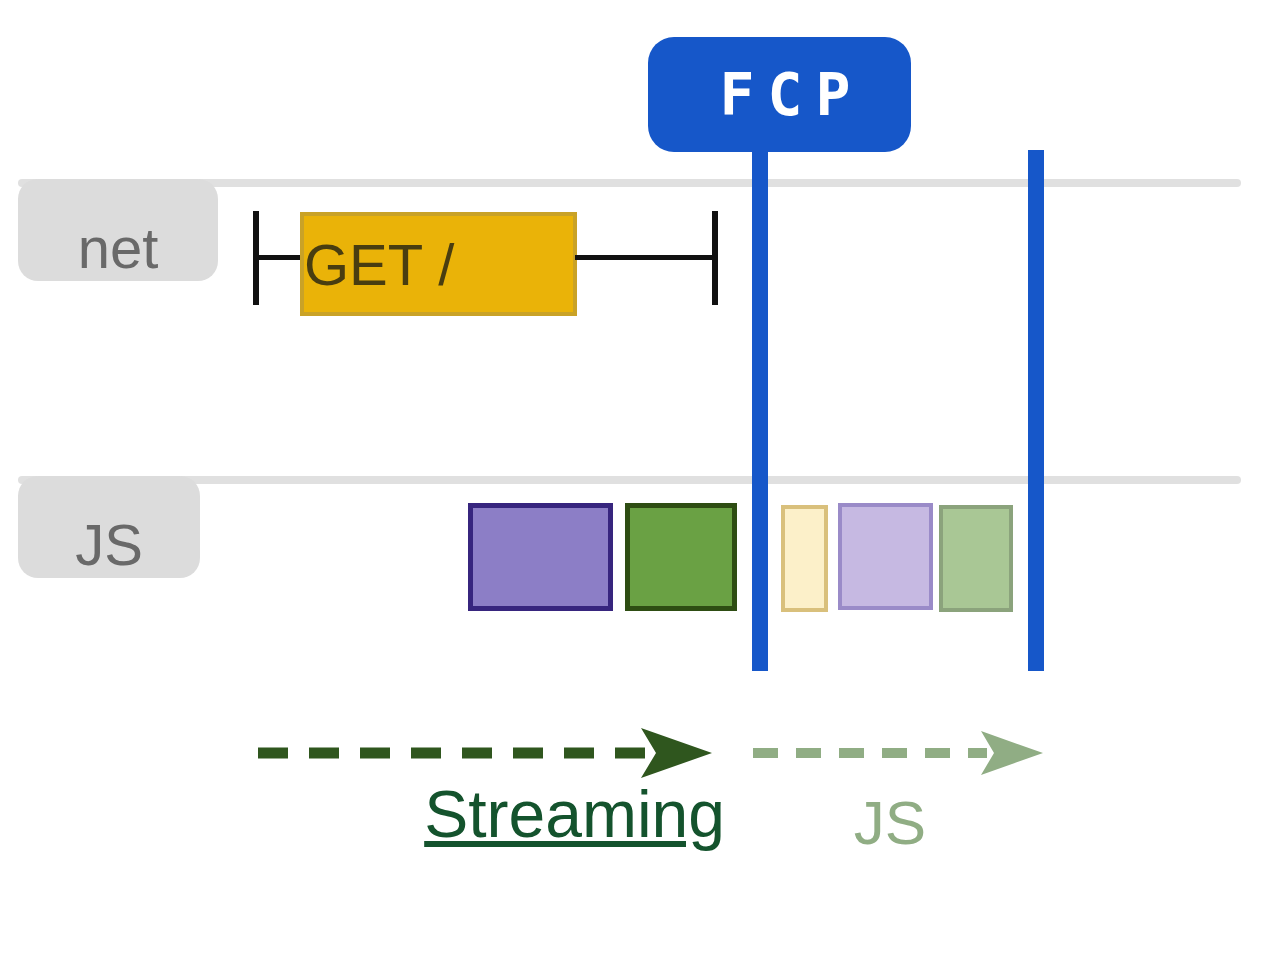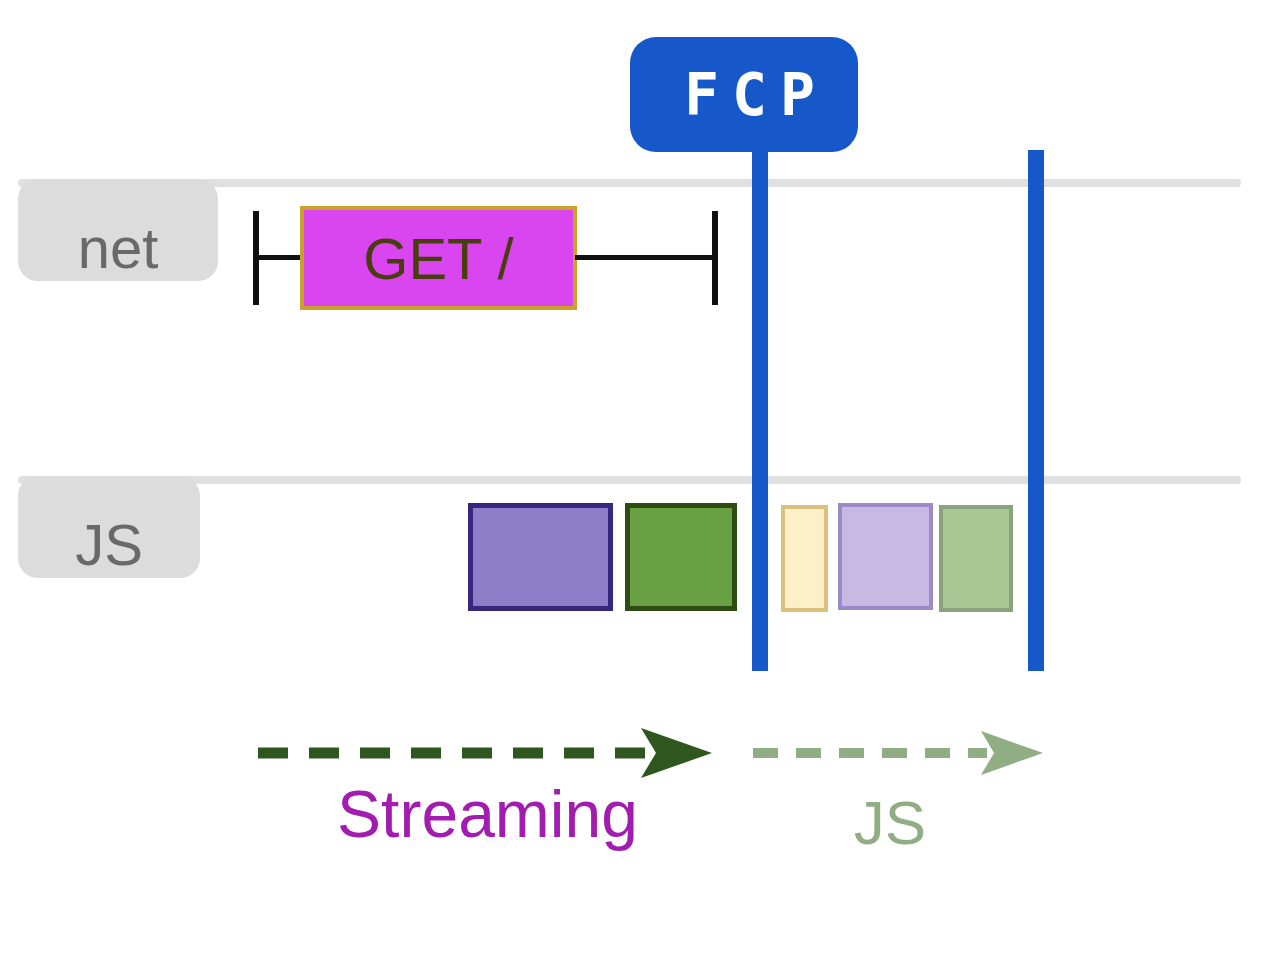--- a/index.html
+++ b/index.html
@@ -34,21 +34,21 @@
   .badge{
     position:absolute;top:37px;height:115px;
     background:#1657C9;border-radius:26px;
     color:#ffffff;
     font-family:"DejaVu Sans Mono",monospace;
     font-weight:bold;font-size:58px;letter-spacing:13px;
     display:flex;align-items:center;justify-content:center;
     padding-left:13px;box-sizing:border-box;
     z-index:5;
   }
-  .badge.fcp{left:630px;width:228px;padding-left:24px;}
+  .badge.fcp{left:648px;width:263px;padding-left:24px;}
   .badge.tti{left:917px;width:258px;}
 
   
   .stick{
     position:absolute;top:150px;width:16px;height:521px;
     background:#1657C9;z-index:4;
   }
   .stick.fcp{left:752px;}
   .stick.tti{left:1028px;}
 
@@ -58,42 +58,42 @@
     background:#111111;z-index:3;
   }
   .tick.left{left:253px;}
   .tick.right{left:712px;}
   .whisker{
     position:absolute;top:255px;height:5px;background:#111111;z-index:3;
   }
   .whisker.left{left:256px;width:46px;}
   .whisker.right{left:575px;width:140px;}
   .request-box{
-    position:absolute;left:300px;top:206px;width:277px;height:104px;
-    background:#d946ef;border:4px solid #C9A227;box-sizing:border-box;
+    position:absolute;left:300px;top:212px;width:277px;height:104px;
+    background:#eab308;border:4px solid #C9A227;box-sizing:border-box;
     color:#493D10;font-size:58px;
-    display:flex;align-items:center;justify-content:center;
+    display:flex;align-items:center;
     z-index:3;
   }
 
   
   .task{position:absolute;box-sizing:border-box;border-style:solid;z-index:3;}
   .task.t0{left:468px;top:503px;width:145px;height:108px;border-width:5px;}
   .task.t1{left:625px;top:503px;width:112px;height:108px;border-width:5px;}
   .task.t2{left:781px;top:505px;width:47px;height:107px;border-width:4px;}
   .task.t3{left:838px;top:503px;width:95px;height:107px;border-width:4px;}
   .task.t4{left:939px;top:505px;width:74px;height:107px;border-width:4px;}
 
   
   .arrow-svg{position:absolute;z-index:2;}
   .arrow-svg.streaming{left:248px;top:722px;}
   .arrow-svg.jsopt{left:745px;top:722px;}
   .streaming-label{
     position:absolute;left:250px;top:776px;width:475px;
-    text-align:center;font-size:66px;color:#a21caf;z-index:2;
+    text-align:right;font-size:66px;color:#14532d;z-index:2;text-decoration:underline;
   }
   .jsopt-label{
     position:absolute;left:730px;top:784px;width:320px;
     text-align:center;font-size:62px;color:#90AD84;line-height:78px;z-index:2;
   }
   .jsopt-label span{display:block;}
 </style>
 </head>
 <body>
 

